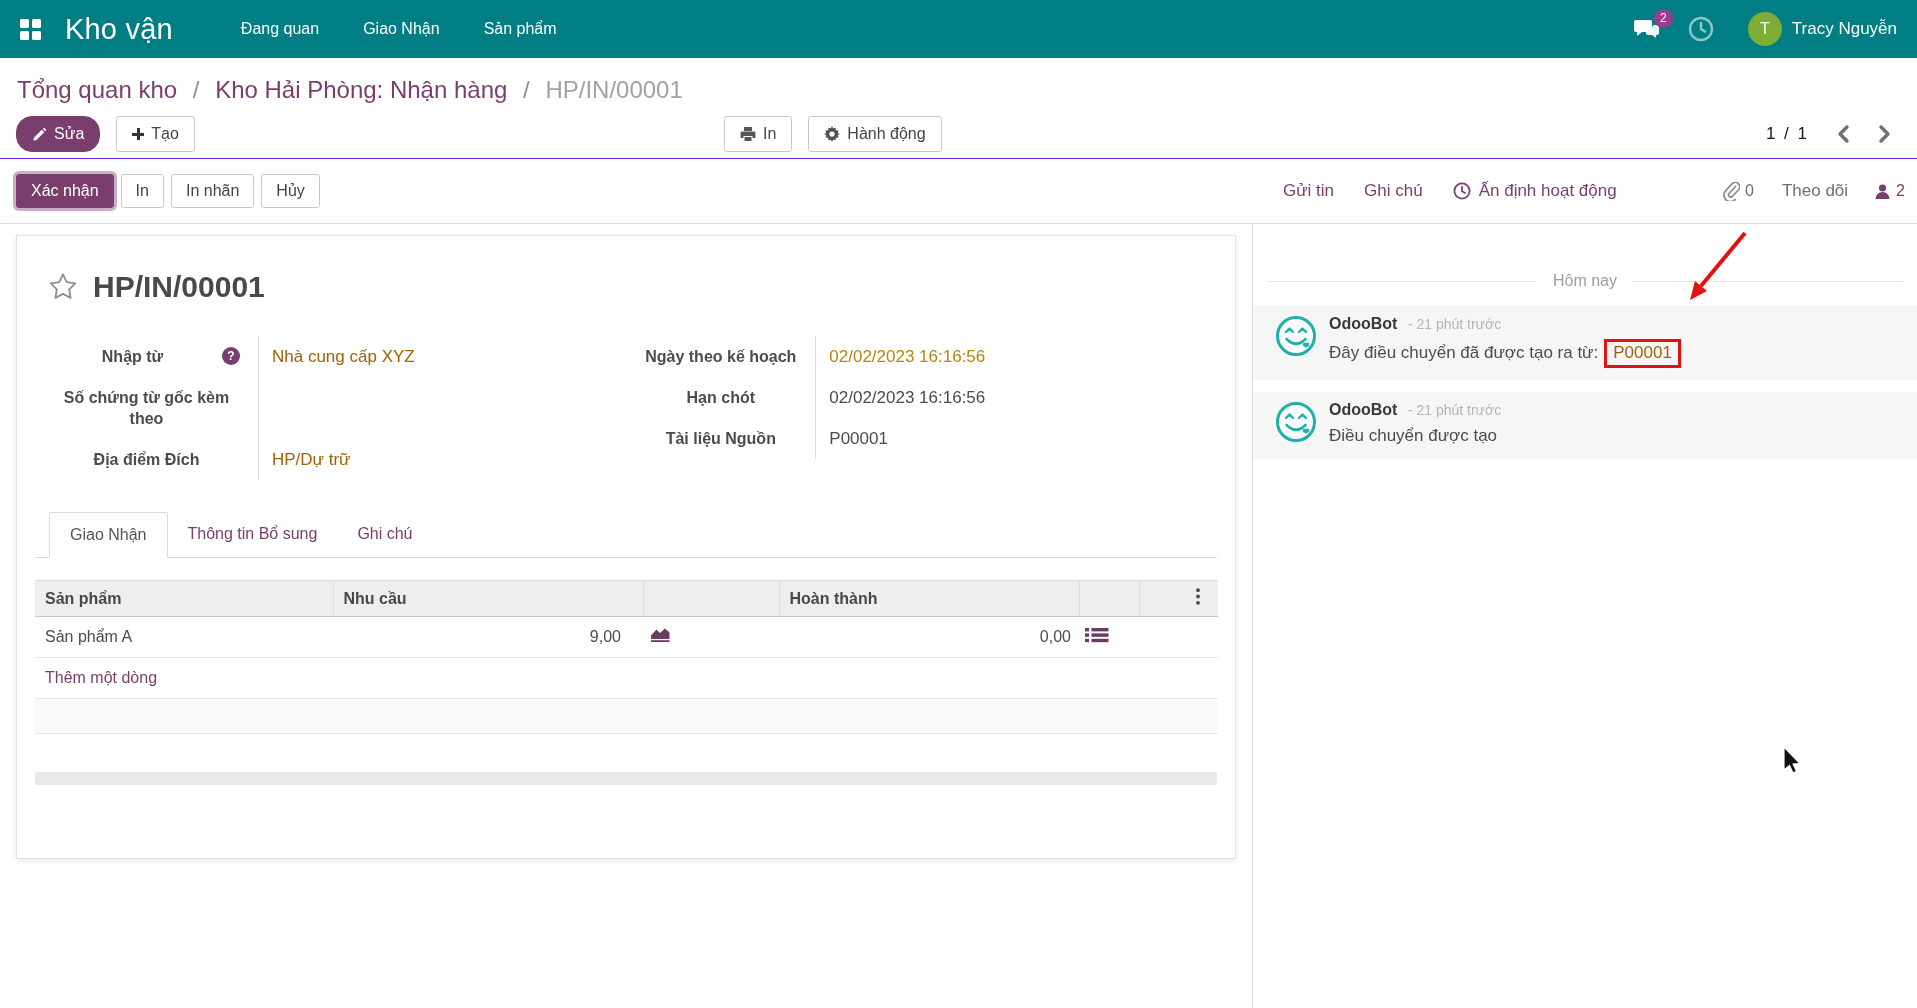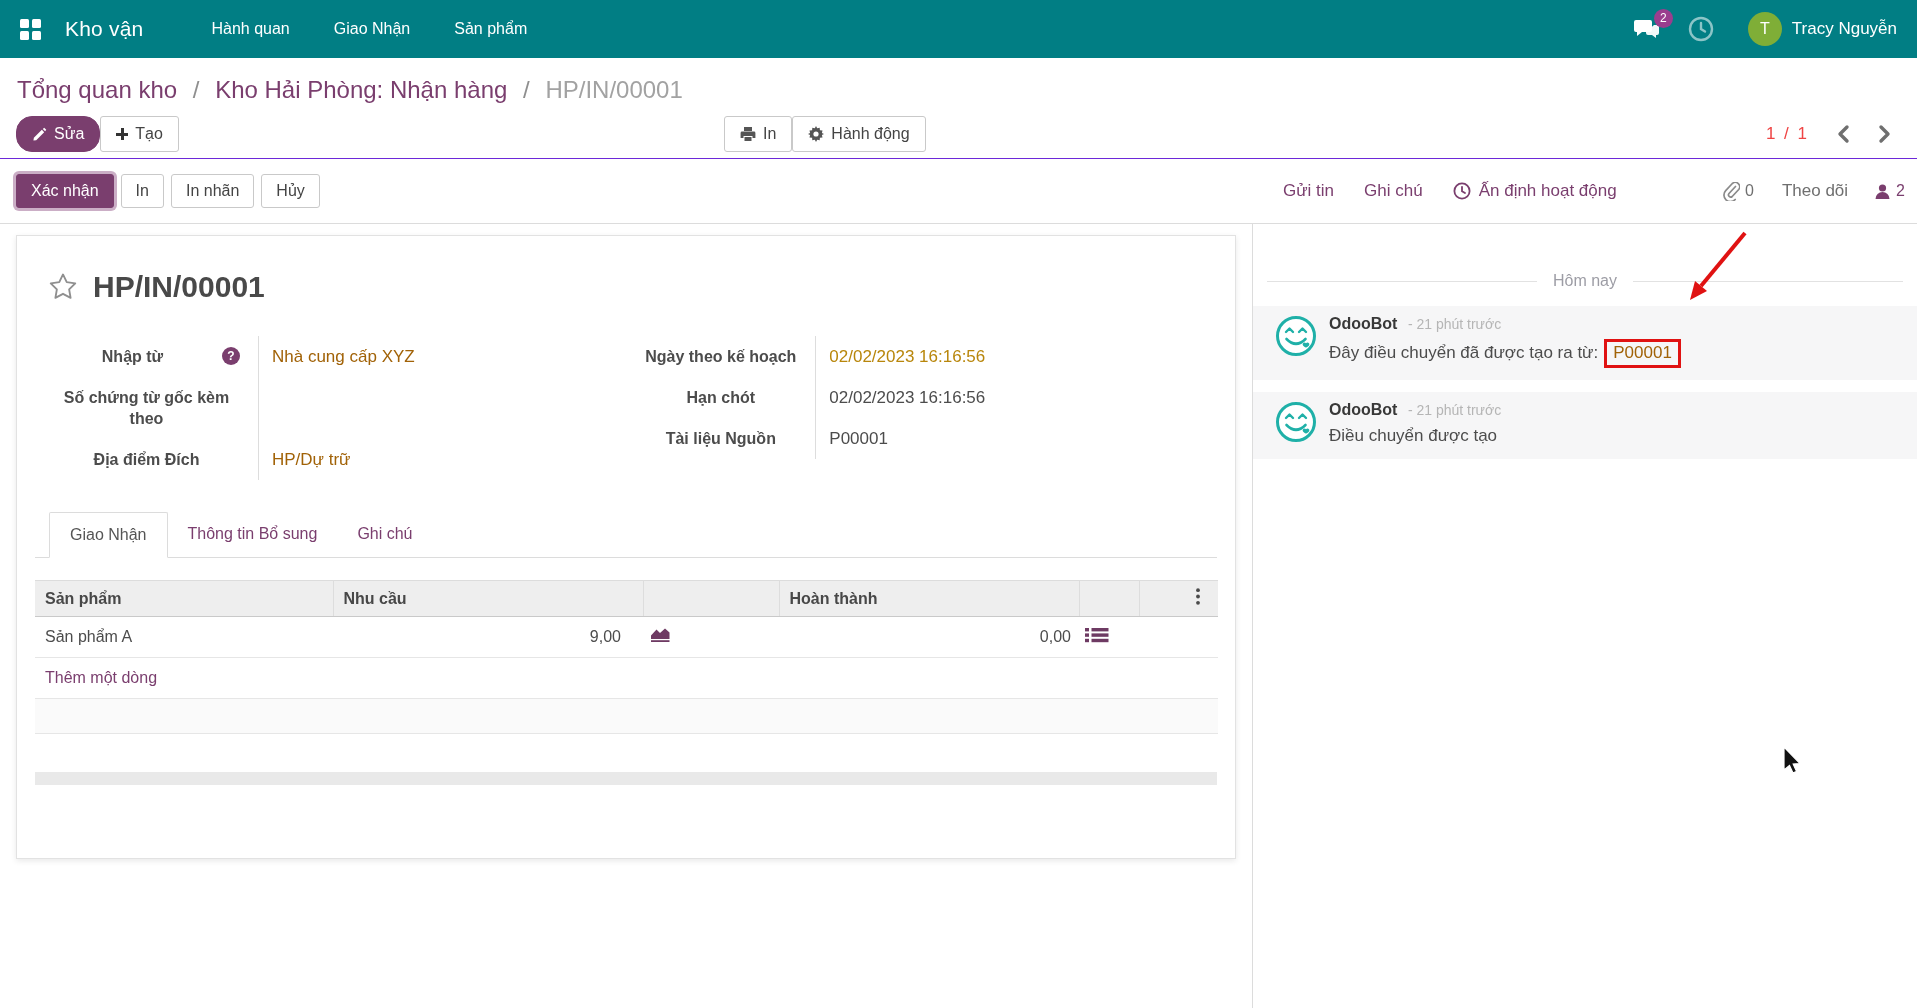--- a/index.html
+++ b/index.html
@@ -4,21 +4,21 @@
 <style>
   * { box-sizing: border-box; margin: 0; padding: 0; }
   html,body { width:1917px; height:1008px; overflow:hidden; background:#fff;
     font-family:"Liberation Sans","DejaVu Sans",sans-serif; color:#4c4c4c; }
   .page { position:relative; width:1917px; height:1008px; }
 
   
   .navbar { height:58px; background:#017e84; display:flex; align-items:center; padding:0 20px; color:#fff; }
   .apps-grid { display:grid; grid-template-columns:9px 9px; grid-gap:3px; margin-right:24px; cursor:pointer; }
   .apps-grid i { width:9px; height:9px; background:#fff; border-radius:1.5px; display:block; }
-  .brand { font-size:21px; font-weight:500; margin-right:46px; letter-spacing:.2px; }
+  .brand { font-size:29px; font-weight:500; margin-right:46px; letter-spacing:.2px; }
   .nav-items { display:flex; align-items:center; height:58px; }
   .nav-item { font-size:16px; padding:0 22px; line-height:58px; cursor:pointer; }
   .nav-right { margin-left:auto; display:flex; align-items:center; }
   .icon-btn { position:relative; margin-left:28px; cursor:pointer; display:flex; align-items:center; }
   .badge { position:absolute; top:-9px; right:-13px; background:#9a3d8e; color:#fff; font-size:12px;
     min-width:19px; height:19px; border-radius:10px; text-align:center; line-height:19px; padding:0 4px; }
   .avatar { width:34px; height:34px; border-radius:50%; background:#7fae37; color:#fff; font-size:16px;
     display:flex; align-items:center; justify-content:center; margin-left:34px; margin-right:10px; }
   .user-name { font-size:17px; }
 
@@ -26,28 +26,28 @@
   .breadcrumb-row { padding:18px 0 6px 17px; font-size:24px; }
   .bc-link { color:#7a3e6e; cursor:pointer; text-decoration:none; }
   .bc-sep { color:#8f8f8f; margin:0 9px; }
   .bc-current { color:#a2a2a2; }
 
   
   .control-row { height:48px; display:flex; align-items:center; padding:0 24px 0 16px; position:relative; }
   .btn { font-size:16px; border:1px solid #c9c9c9; background:#fff; color:#444; border-radius:3px;
     padding:8px 15px; cursor:pointer; display:inline-flex; align-items:center; gap:7px; }
   .btn-primary { background:#7a3e6e; border-color:#7a3e6e; color:#fff;border-radius:16px; }
-  .btn + .btn { margin-left:0; }
+  .btn + .btn { margin-left:16px; }
   .center-btns { position:absolute; left:724px; display:flex; }
   .plus-ico { position:relative; width:12px; height:12px; display:inline-block; }
   .plus-ico:before, .plus-ico:after { content:""; position:absolute; background:#333; }
   .plus-ico:before { left:5px; top:0; width:2.5px; height:12px; }
   .plus-ico:after { top:5px; left:0; width:12px; height:2.5px; }
   .pager { margin-left:auto; display:flex; align-items:center; gap:26px; }
-  .pager-count { font-size:17px; color:#ef4444; letter-spacing:2px; }
+  .pager-count { font-size:17px; color:#0f172a; letter-spacing:2px; }
   .pager-nav { cursor:pointer; display:flex; }
 
   
   .top-split { display:flex; height:66px; border-top:1px solid #6d28d9; border-bottom:1px solid #dcdcdc; }
   .statusbar { width:1253px; display:flex; align-items:center; padding-left:16px; }
   .sbtn { font-size:16px; border:1px solid #c9c9c9; background:#fff; color:#444; border-radius:3px;
     padding:7px 14px; cursor:pointer; margin-right:7px; }
   .sbtn-primary { background:#7a3e6e; border-color:#7a3e6e; color:#fff; box-shadow:0 0 0 3px #cbaec6; }
   .steps { margin-left:auto; margin-right:18px; display:flex; align-items:center; height:37px; }
   .step { font-size:16px; color:#b3b3b9; line-height:37px; padding:0 16px; cursor:pointer; }
@@ -129,21 +129,21 @@
 
   <header class="navbar">
     <div class="apps-grid">
         <i></i>
         <i></i>
         <i></i>
         <i></i>
       </div>
     <div class="brand">Kho vận</div>
     <nav class="nav-items">
-      <span class="nav-item">Hành quan</span>
+      <span class="nav-item">Đang quan</span>
       <span class="nav-item">Giao Nhận</span>
       <span class="nav-item">Sản phẩm</span>
     </nav>
     <div class="nav-right">
       <span class="icon-btn">
         <svg width="27" height="22" viewBox="0 0 27 22">
           <path d="M3 2 h14 a2 2 0 0 1 2 2 v8 a2 2 0 0 1 -2 2 h-8 l-5 4 v-4 h-1 a2 2 0 0 1 -2 -2 v-8 a2 2 0 0 1 2-2 z" fill="#fff"></path>
           <path d="M21 7 h3 a2 2 0 0 1 2 2 v6 a2 2 0 0 1 -2 2 h-1 v3 l-4-3 h-4 a2 2 0 0 1 -2-2 v-1" fill="#fff" opacity="0.95"></path>
         </svg>
         <span class="badge">2</span>

